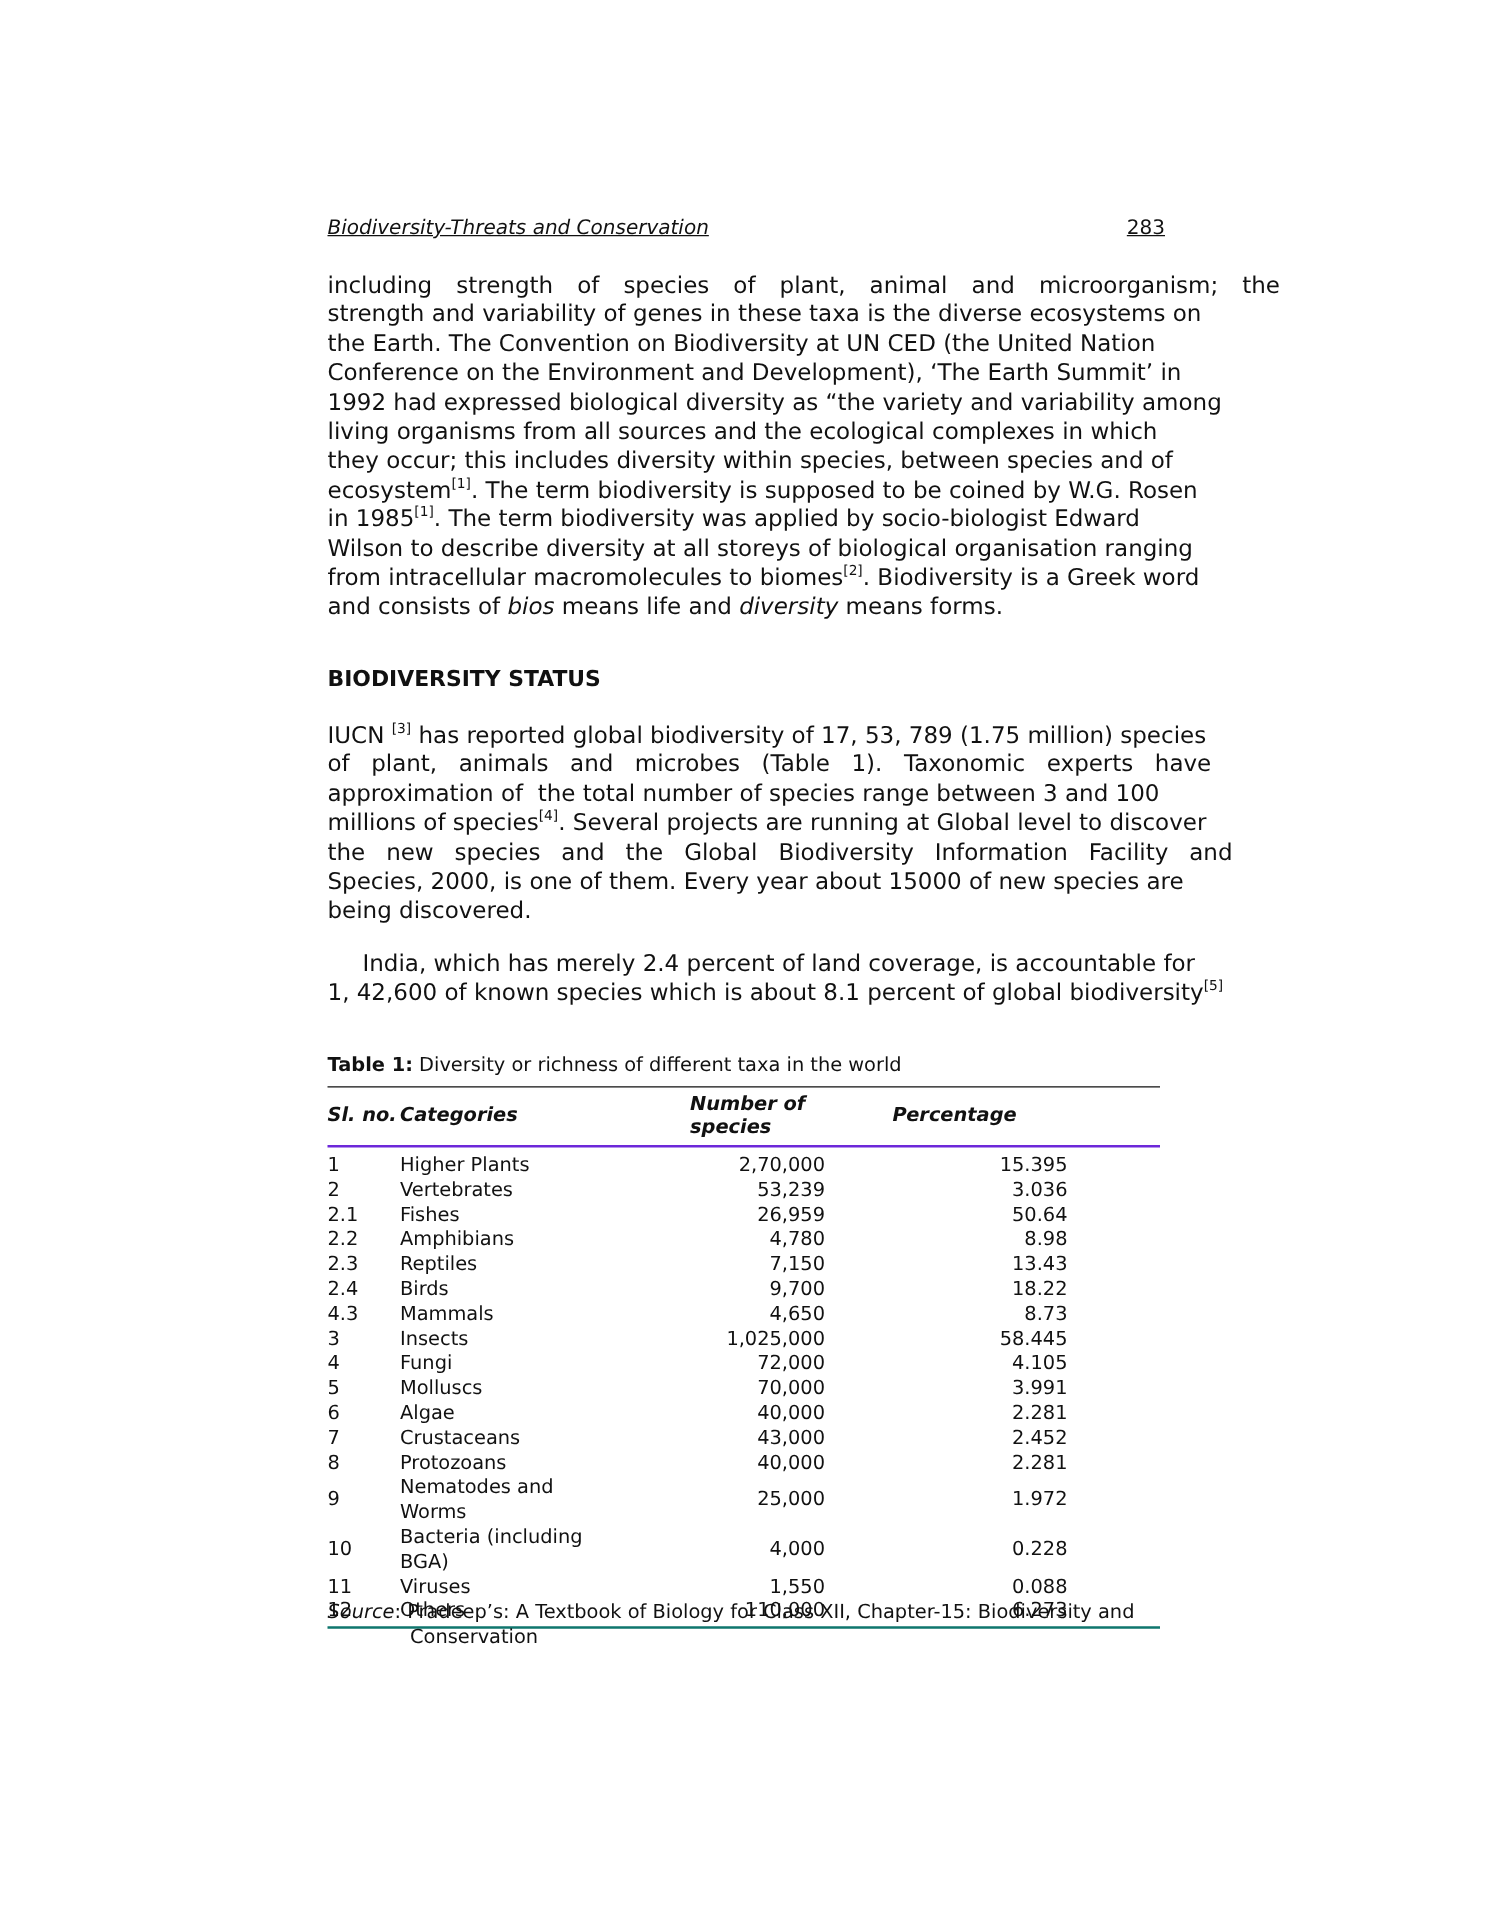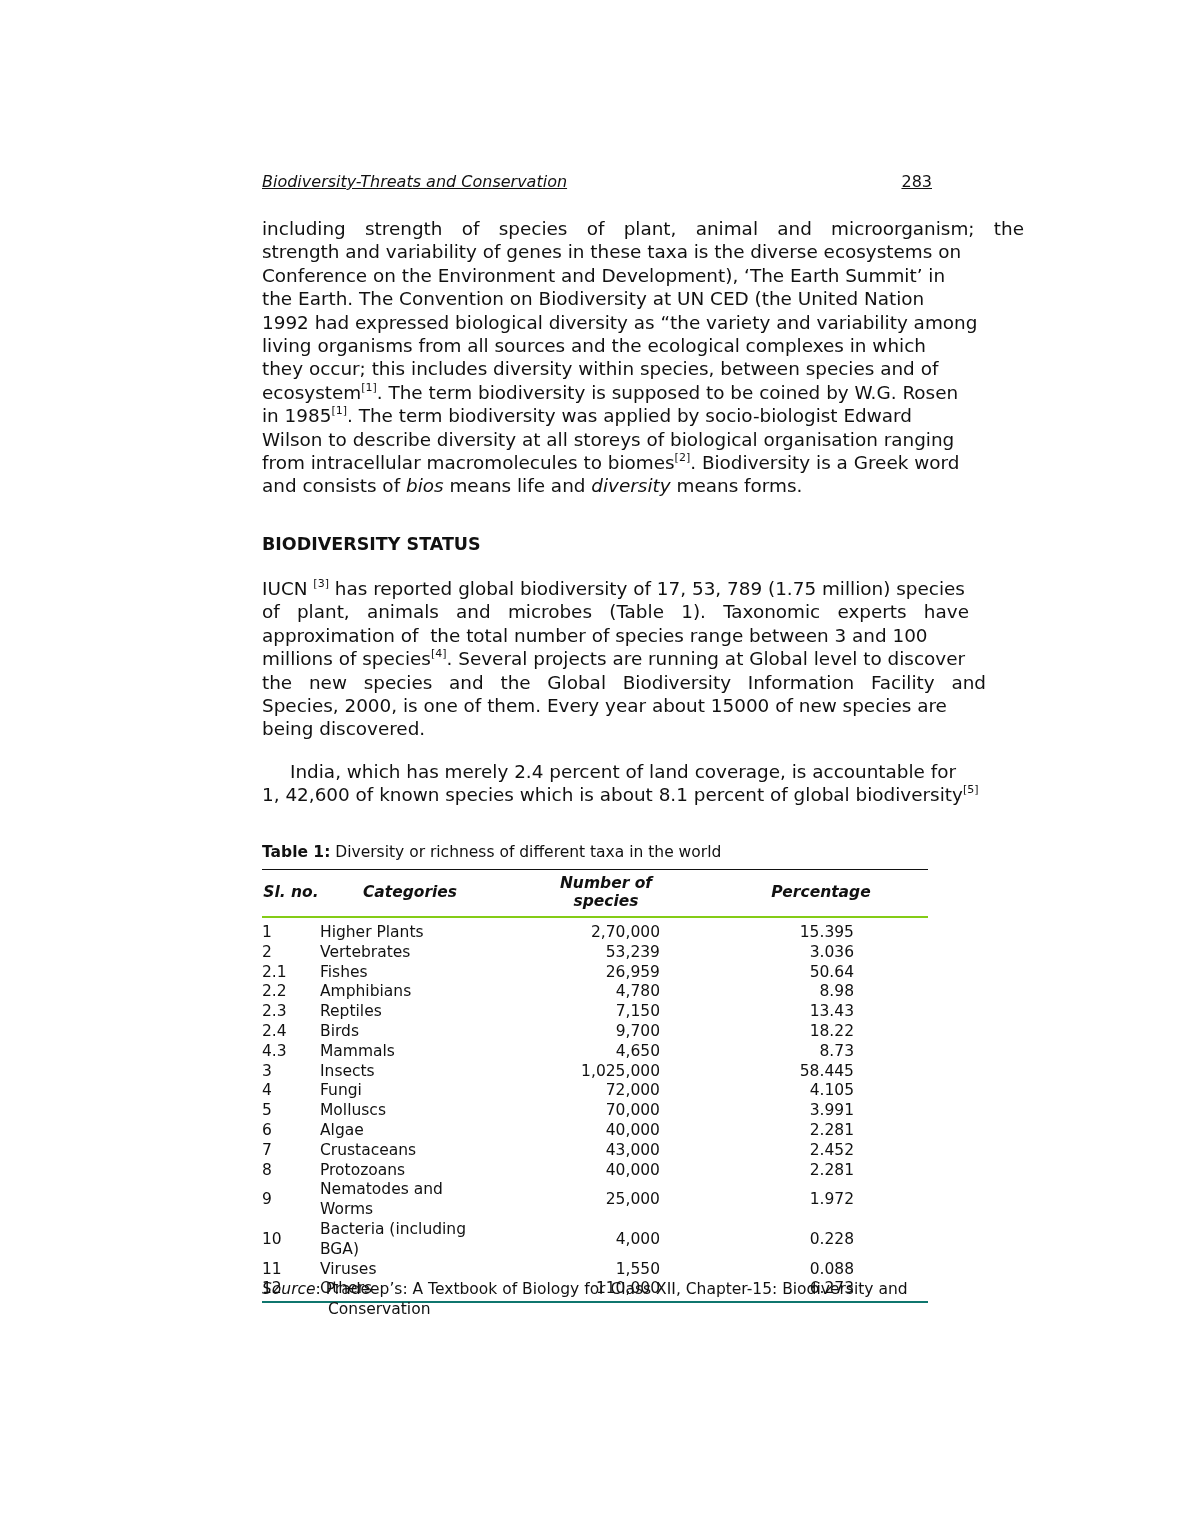--- a/index.html
+++ b/index.html
@@ -6,21 +6,21 @@
   body { width:1190px; height:1540px; position:relative; font-family:"DejaVu Sans", sans-serif; color:#111; }
   .running-head { position:absolute; top:172px; left:262px; width:670px; font-size:16px; font-style:italic; display:flex; justify-content:space-between;text-decoration:underline; }
   .running-head .pgnum { font-style:normal; }
   .para { position:absolute; left:262px; width:762px; font-size:18.4px; line-height:23.4px; }
   .para sup { font-size:11px; line-height:0; vertical-align:8px; }
   .justify { text-align:justify; }
   .heading { position:absolute; left:262px; top:534px; font-size:17.5px; font-weight:bold;text-align:right; }
   .caption { position:absolute; left:262px; top:843px; font-size:15.5px; }
   .caption b { font-weight:bold; }
   table.data { position:absolute; left:262px; top:869px; width:666px; border-collapse:collapse; font-size:15.5px; }
-  table.data thead th { font-style:italic; font-weight:bold; text-align:center; padding:4px 0 6px 0; border-top:1.5px solid #111; border-bottom:2px solid #84cc16; }
+  table.data thead th { font-style:italic; font-weight:bold; text-align:left; padding:4px 0 6px 0; border-top:1.5px solid #111; border-bottom:2px solid #6d28d9; }
   table.data tbody td { padding:0; height:19.8px; line-height:19.8px; }
   table.data tbody tr:first-child td { padding-top:5px; }
   table.data tbody tr:last-child td { padding-bottom:2px; border-bottom:2px solid #0f766e; }
   .c-sl { width:58px; }
   .c-cat { width:180px; }
   .c-num { width:160px; text-align:right; }
   .c-pct { width:194px; text-align:right; padding-right:74px !important; }
   .th-num { padding-left:52px !important; }
   .th-pct { padding-left:54px !important; }
   .source { position:absolute; left:262px; top:1253px; width:700px; font-size:15.5px; line-height:20px;margin-top:26px; }
@@ -31,22 +31,22 @@
 <body>
 
 <div class="running-head">
   <span>Biodiversity-Threats and Conservation</span>
   <span class="pgnum">283</span>
 </div>
 
 <div class="para" style="top:217px;">
   <div class="justify" style="text-align-last:justify;">including strength of species of plant, animal and microorganism; the</div>
   <div>strength and variability of genes in these taxa is the diverse ecosystems on</div>
+  <div>the Earth. The Convention on Biodiversity at UN CED (the United Nation</div>
   <div>Conference on the Environment and Development), ‘The Earth Summit’ in</div>
-  <div>the Earth. The Convention on Biodiversity at UN CED (the United Nation</div>
   <div>1992 had expressed biological diversity as “the variety and variability among</div>
   <div>living organisms from all sources and the ecological complexes in which</div>
   <div>they occur; this includes diversity within species, between species and of</div>
   <div><span>ecosystem</span><sup>[1]</sup><span>. The term biodiversity is supposed to be coined by W.G. Rosen</span></div>
   <div><span>in 1985</span><sup>[1]</sup><span>. The term biodiversity was applied by socio-biologist Edward</span></div>
   <div>Wilson to describe diversity at all storeys of biological organisation ranging</div>
   <div><span>from intracellular macromolecules to biomes</span><sup>[2]</sup><span>. Biodiversity is a Greek word</span></div>
   <div><span>and consists of </span><i>bios</i><span> means life and </span><i>diversity</i><span> means forms.</span></div>
 </div>
 

